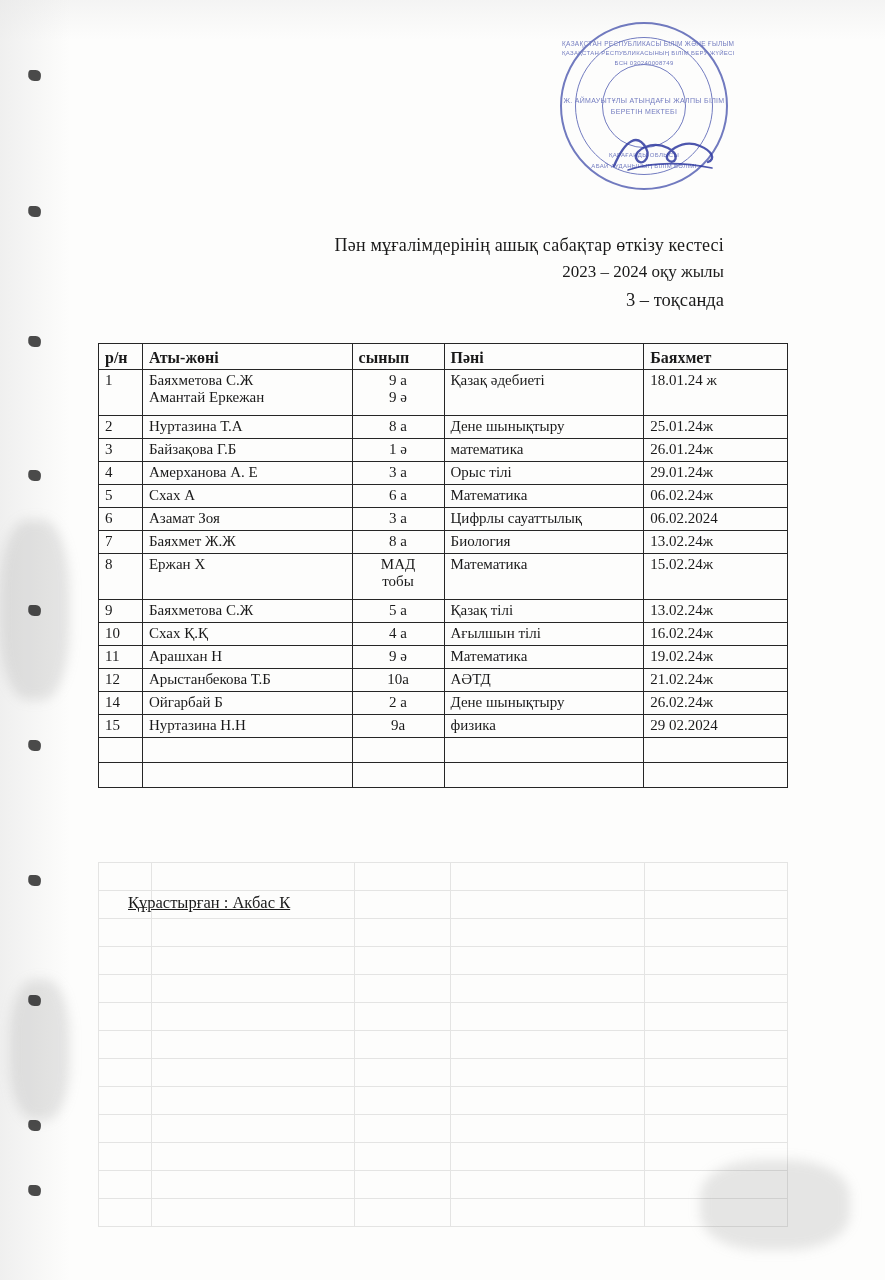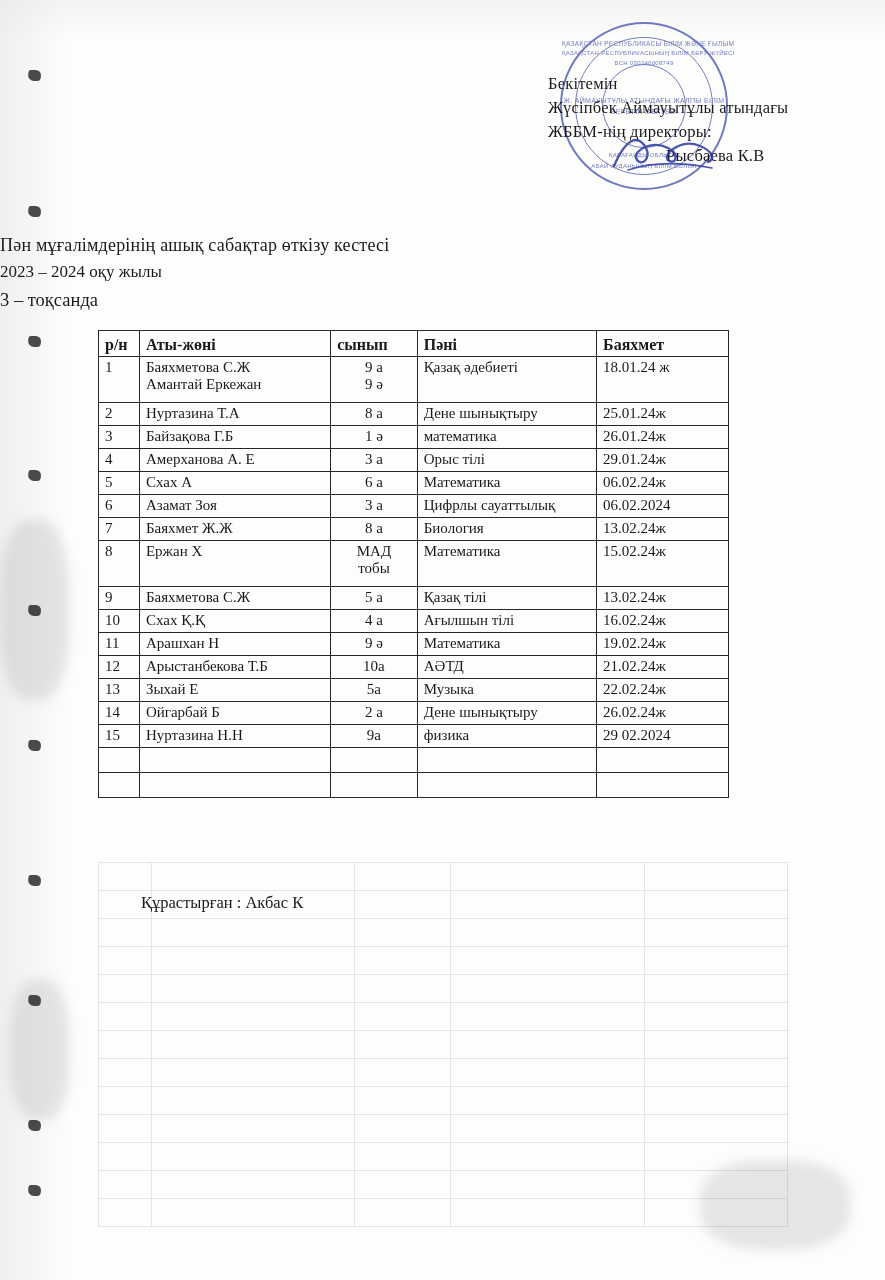--- a/index.html
+++ b/index.html
@@ -137,34 +137,34 @@
     color: #2f3aa0;
     opacity: .85;
   }
 
   
   .title-block {
     position: absolute;
     top: 232px;
     left: 0;
     width: 724px;
-    text-align: left;
+    text-align: right;
     font-size: 18px;
     line-height: 1.5;
   }
   .title-block .l1 { letter-spacing: .2px; }
   .title-block .l2 { font-size: 17px; }
   .title-block .l3 { font-size: 18.5px; margin-top: 2px; }
 
   
   table.schedule {
     position: absolute;
-    top: 330px;
+    top: 343px;
     left: 98px;
-    width: 631px;
+    width: 690px;
     border-collapse: collapse;
     font-size: 15px;
     background: transparent;
   }
   table.schedule th,
   table.schedule td {
     border: 1.2px solid #262626;
     padding: 2px 6px;
     vertical-align: top;
     height: 23px;
@@ -183,22 +183,23 @@
   .col-date  { width: 144px; }
   td.center { text-align: center; margin-top: 9px; }
   tr.tall td { height: 46px; }
   tr.empty td { height: 25px; }
   .sub-line { display: block; }
 
   
   .compiled {
     position: absolute;
     top: 893px;
-    left: 141px;
+    left: 128px;
     font-size: 16.5px;
+    text-decoration: underline;
   }
 
   
   .ghost {
     position: absolute;
     top: 862px;
     left: 98px;
     width: 700px;
     opacity: .14;
     filter: blur(.6px);
@@ -242,26 +243,20 @@
     <div class="stamp-text">
       <div class="t st1">ҚАЗАҚСТАН РЕСПУБЛИКАСЫ БІЛІМ ЖӘНЕ ҒЫЛЫМ</div>
       <div class="t st2">ҚАЗАҚСТАН РЕСПУБЛИКАСЫНЫҢ БІЛІМ БЕРУ ЖҮЙЕСІ</div>
       <div class="t st3">БСН 030240008749</div>
       <div class="t st4">ҚАРАҒАНДЫ ОБЛЫСЫ</div>
       <div class="t st5">АБАЙ АУДАНЫНЫҢ БІЛІМ БӨЛІМІ</div>
       <div class="stamp-center">Ж. АЙМАУЫТҰЛЫ АТЫНДАҒЫ ЖАЛПЫ БІЛІМ БЕРЕТІН МЕКТЕБІ</div>
     </div>
   </div>
 
-  <div class="approval">
-    <div class="line">Бекітемін</div>
-    <div class="line">Жүсіпбек Аймауытұлы атындағы</div>
-    <div class="line">ЖББМ-нің директоры:</div>
-    <div class="line"><span class="director-name">Рысбаева К.В</span></div>
-  </div>
 
   <svg class="signature" viewBox="0 0 110 46">
     <path d="M2 38 C 14 10, 26 6, 34 20 C 40 31, 28 40, 24 30 C 22 22, 40 12, 56 20 C 70 27, 62 38, 56 32 C 50 26, 70 10, 88 18 C 100 23, 104 31, 96 34" fill="none" stroke="currentColor" stroke-width="2.4" stroke-linecap="round"></path>
     <path d="M16 42 C 40 34, 70 34, 100 40" fill="none" stroke="currentColor" stroke-width="1.6" stroke-linecap="round"></path>
   </svg>
 
   <div class="title-block">
     <div class="l1">Пән мұғалімдерінің ашық сабақтар өткізу кестесі</div>
     <div class="l2">2023 – 2024 оқу жылы</div>
     <div class="l3">3 – тоқсанда</div>
@@ -365,27 +360,20 @@
         <td>19.02.24ж</td>
       </tr>
       <tr>
         <td>12</td>
         <td>Арыстанбекова Т.Б</td>
         <td class="center">10а</td>
         <td>АӘТД</td>
         <td>21.02.24ж</td>
       </tr>
       <tr>
-        <td>13</td>
-        <td>Зыхай Е</td>
-        <td class="center">5а</td>
-        <td>Музыка</td>
-        <td>22.02.24ж</td>
-      </tr>
-      <tr>
         <td>14</td>
         <td>Ойгарбай Б</td>
         <td class="center">2 а</td>
         <td>Дене шынықтыру</td>
         <td>26.02.24ж</td>
       </tr>
       <tr>
         <td>15</td>
         <td>Нуртазина Н.Н</td>
         <td class="center">9а</td>

